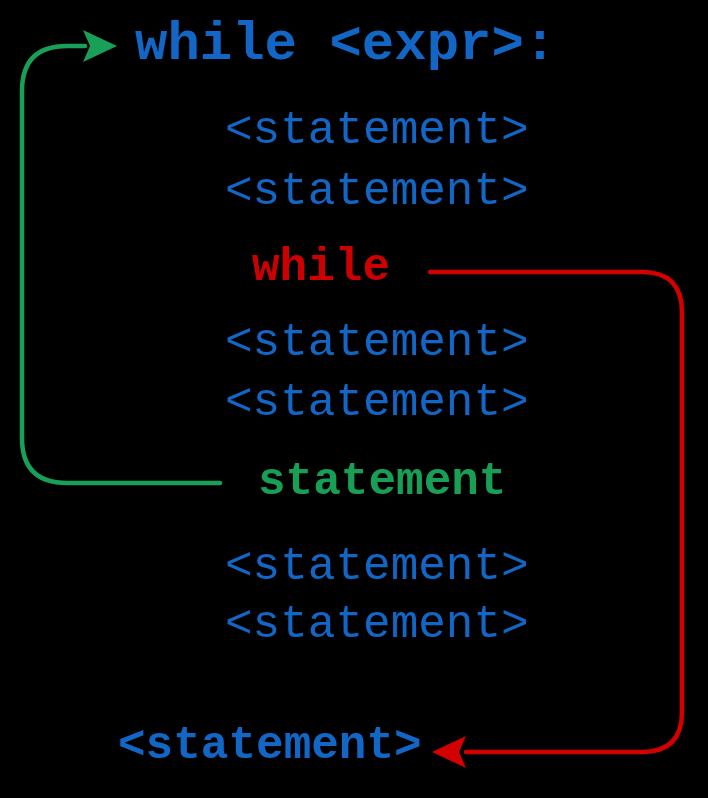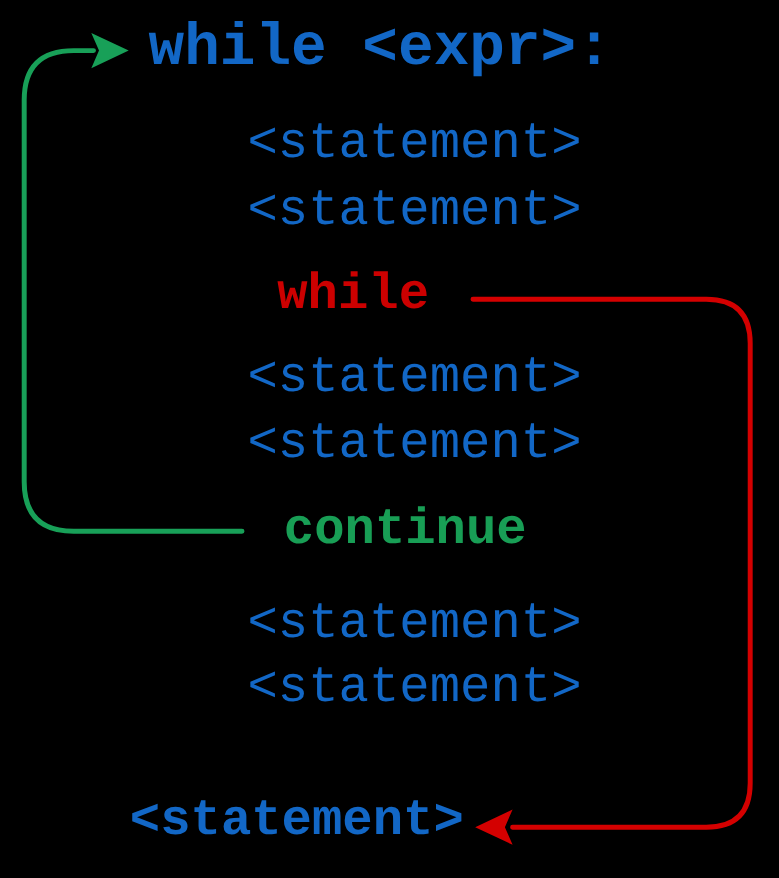--- a/index.html
+++ b/index.html
@@ -88,20 +88,20 @@
   <div class="line hdr code-blue">while &lt;expr&gt;:</div>
 
   <div class="line stmt stmt-1 code-blue">&lt;statement&gt;</div>
   <div class="line stmt stmt-2 code-blue">&lt;statement&gt;</div>
 
   <div class="line kw kw-break code-red">while</div>
 
   <div class="line stmt stmt-3 code-blue">&lt;statement&gt;</div>
   <div class="line stmt stmt-4 code-blue">&lt;statement&gt;</div>
 
-  <div class="line kw kw-continue code-green">continue</div>
+  <div class="line kw kw-continue code-green">statement</div>
 
   <div class="line stmt stmt-5 code-blue">&lt;statement&gt;</div>
   <div class="line stmt stmt-6 code-blue">&lt;statement&gt;</div>
 
   <div class="line final-stmt code-blue">&lt;statement&gt;</div>
 
 </div>
 
 </body></html>

